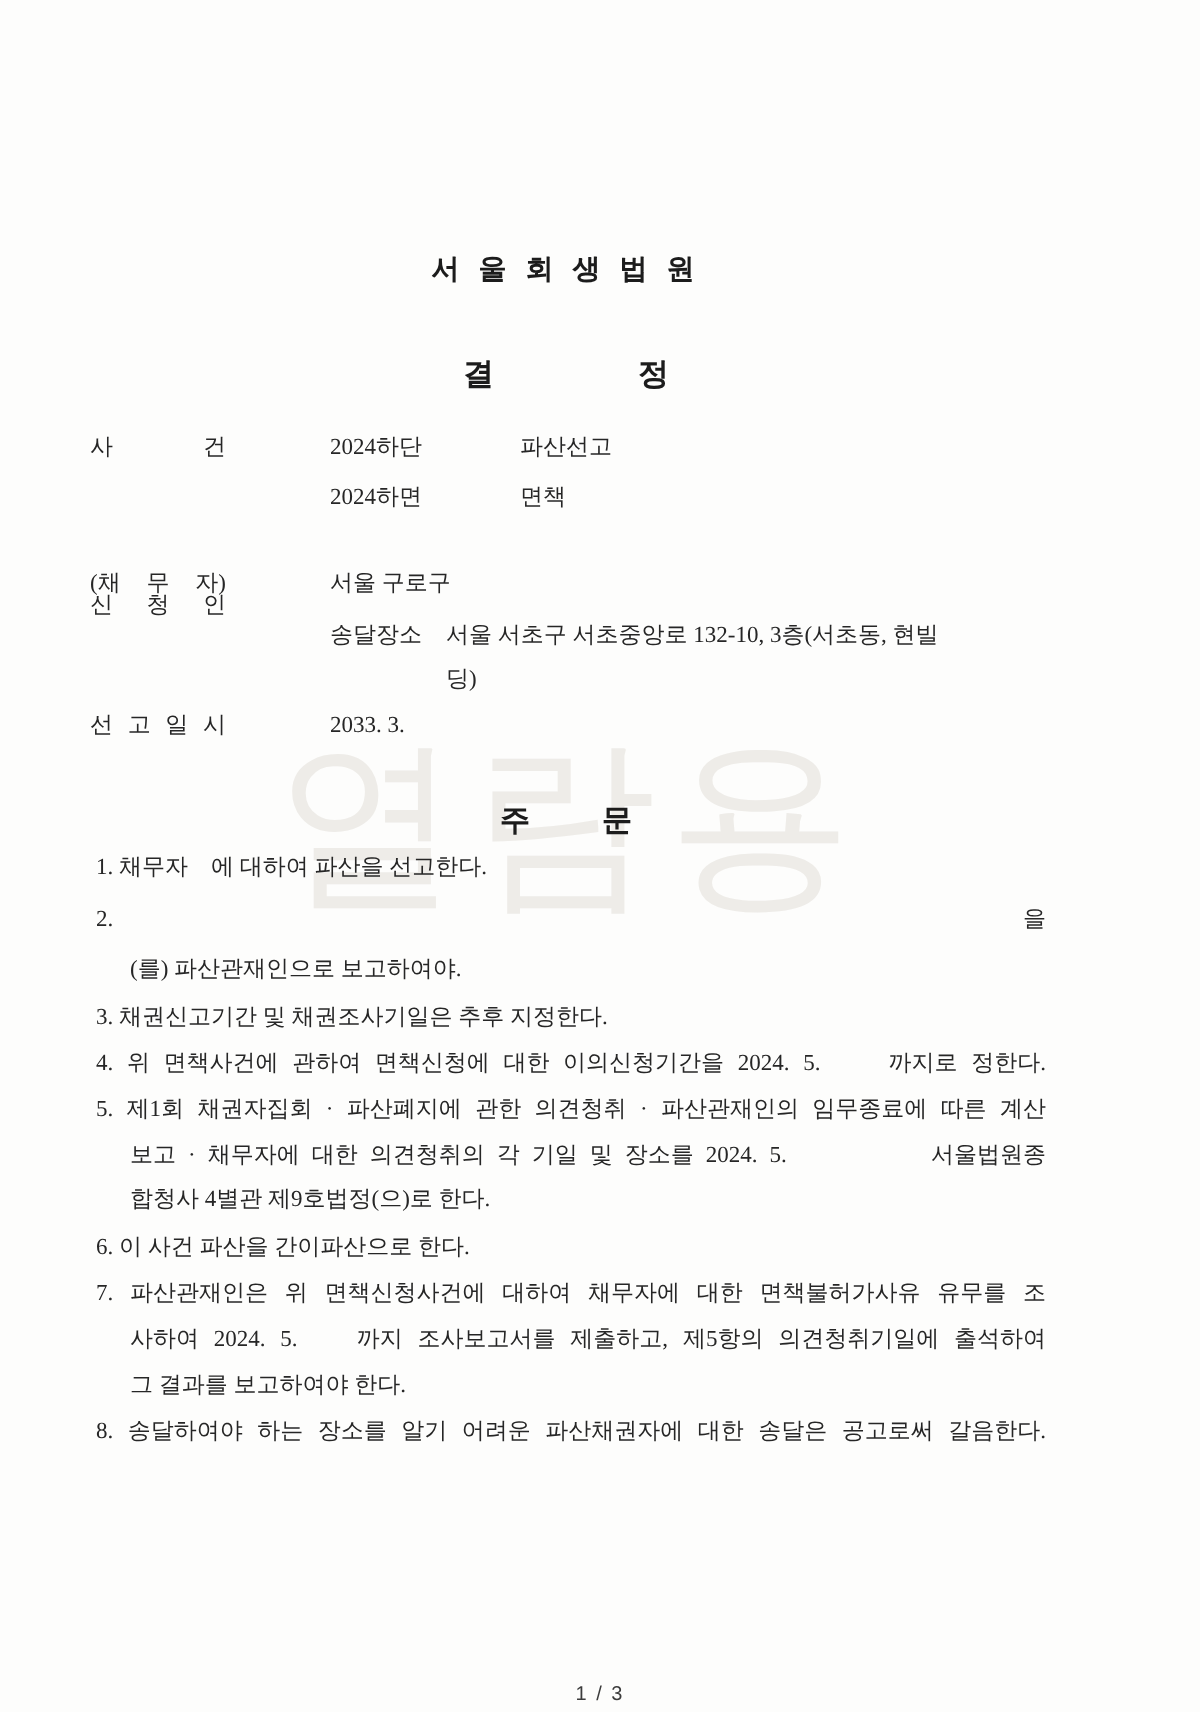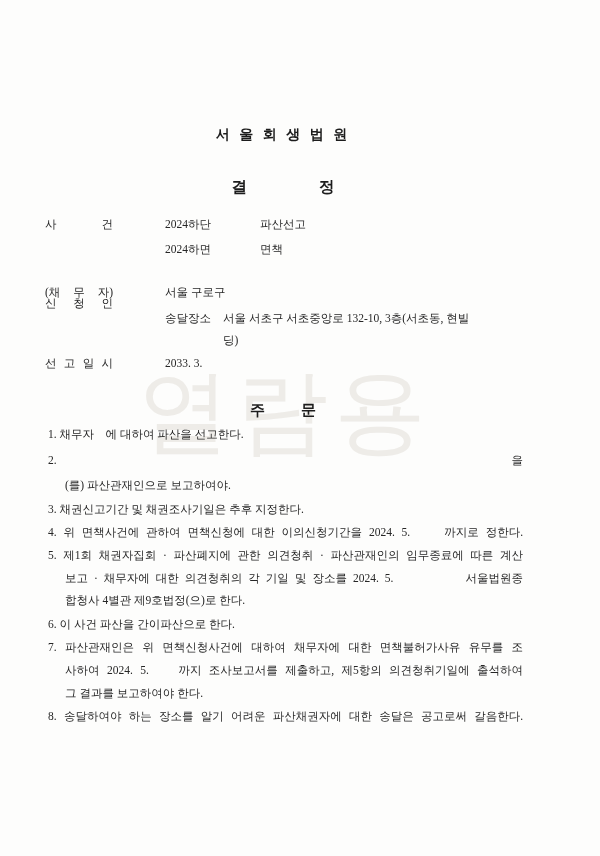--- a/index.html
+++ b/index.html
@@ -111,14 +111,15 @@
         <div class="jumun-line fill" style="top: 548px;">5. 제1회 채권자집회 · 파산폐지에 관한 의견청취 · 파산관재인의 임무종료에 따른 계산</div>
         <div class="jumun-line cont fill" style="top: 570.5px;">보고 · 채무자에 대한 의견청취의 각 기일 및 장소를 2024. 5.            서울법원종</div>
         <div class="jumun-line cont" style="top: 593px;">합청사 4별관 제9호법정(으)로 한다.</div>
         <div class="jumun-line" style="top: 616.5px;">6. 이 사건 파산을 간이파산으로 한다.</div>
         <div class="jumun-line fill" style="top: 640px;">7. 파산관재인은 위 면책신청사건에 대하여 채무자에 대한 면책불허가사유 유무를 조</div>
         <div class="jumun-line cont fill" style="top: 662.5px;">사하여 2024. 5.    까지 조사보고서를 제출하고, 제5항의 의견청취기일에 출석하여</div>
         <div class="jumun-line cont" style="top: 685.5px;">그 결과를 보고하여야 한다.</div>
         <div class="jumun-line fill" style="top: 708.5px;">8. 송달하여야 하는 장소를 알기 어려운 파산채권자에 대한 송달은 공고로써 갈음한다.</div>
       </div>
 
+    <div class="page-number">1 / 3</div>
   </div>
 </div>
 
 </body></html>

